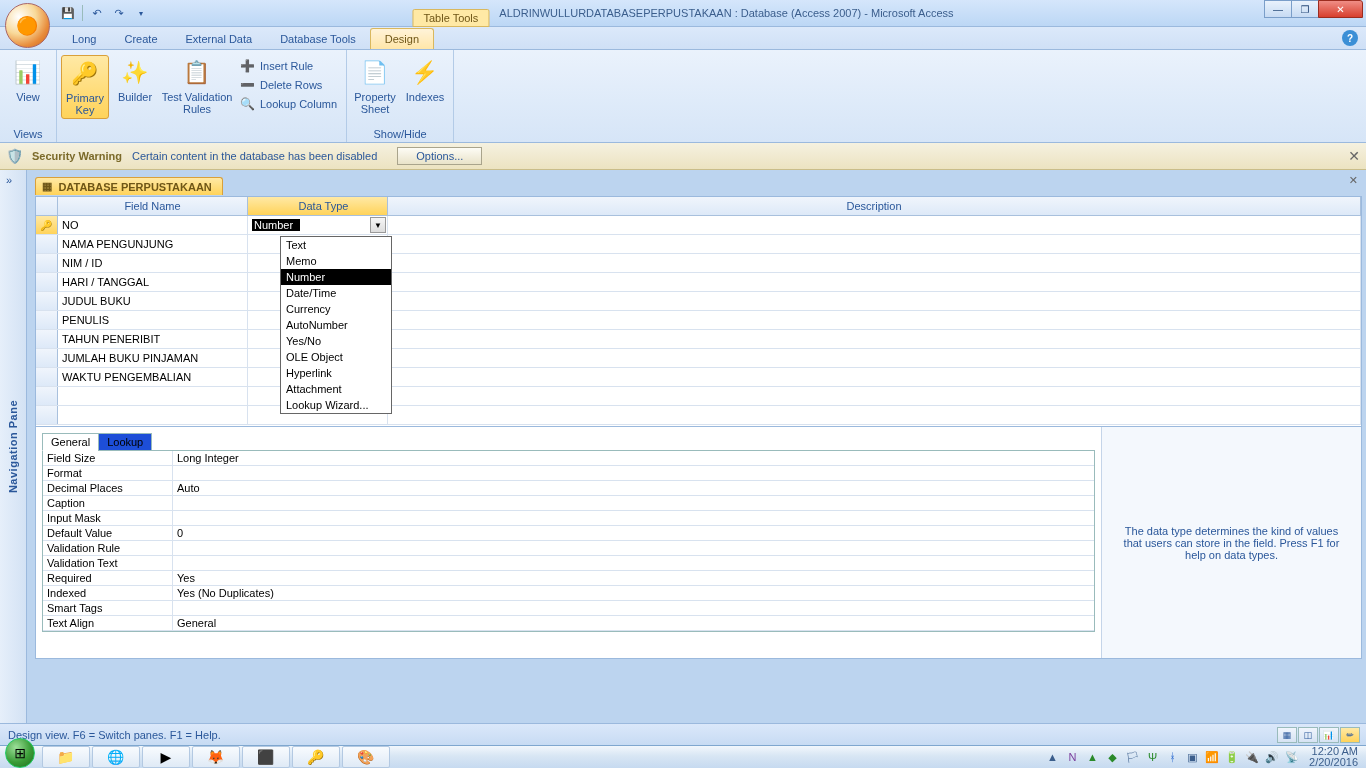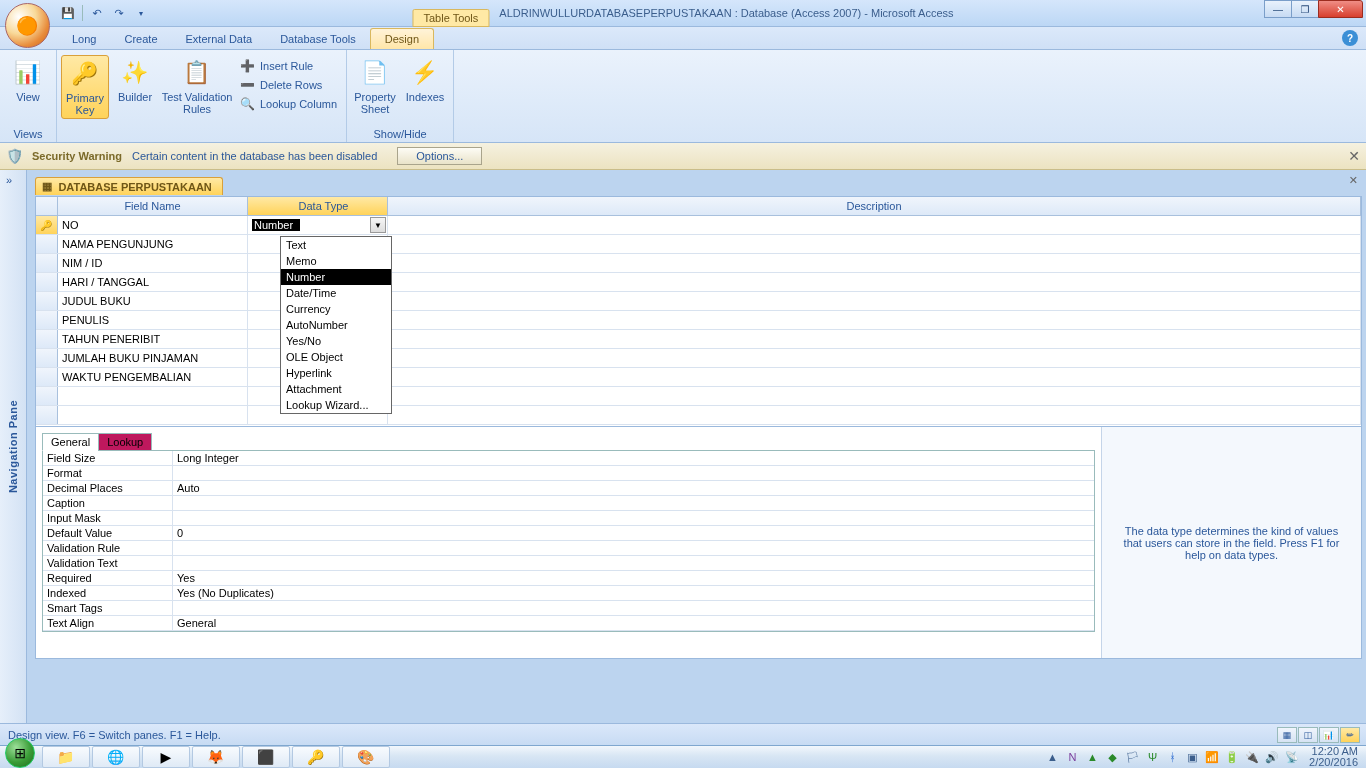--- a/index.html
+++ b/index.html
@@ -80,21 +80,21 @@
 .dt-dropdown { position:absolute; left:212px; top:20px; width:112px; background:#fff; border:1px solid #666; z-index:100;margin-left:32px;}
 .dt-opt { padding:2px 5px; cursor:pointer;}
 .dt-opt.sel { background:#000; color:#fff;}
 
 
 .fp-bar { background:linear-gradient(#e6effa,#d3e2f4); border:1px solid #9bb9dd; border-top:none; text-align:center; color:#2a579a; padding:2px 0;}
 .fp-wrap { display:flex; background:#fff; border:1px solid #9bb9dd; border-top:none; height:232px;}
 .fp-left { flex:1; padding:6px;}
 .fp-right { width:260px; border-left:1px solid #c5d5e9; display:flex; align-items:center; justify-content:center; padding:20px; text-align:center; color:#2a579a; background:#f4f8fd;}
 .fp-tabs { display:flex; margin-bottom:-1px; position:relative; z-index:1;}
-.fp-tab { padding:2px 8px; border:1px solid #9bb; background:#be185d; cursor:pointer; margin-right:-1px;}
+.fp-tab { padding:2px 8px; border:1px solid #9bb; background:#1d4ed8; cursor:pointer; margin-right:-1px;}
 .fp-tab.active { background:#fff; border-bottom:1px solid #fff;}
 .fp-grid { border:1px solid #9bb; background:#fff;}
 .fp-row { display:flex; border-bottom:1px solid #d8e2ef; height:15px;}
 .fp-row .k { width:130px; flex:none; border-right:1px solid #d8e2ef; padding:0 4px; display:flex; align-items:center;}
 .fp-row .v { flex:1; padding:0 4px; display:flex; align-items:center;}
 
 
 .statusbar { position:absolute; left:0; right:0; bottom:23px; height:22px; background:linear-gradient(#dbe8fa,#c7dbf3); border-top:1px solid #9bb9dd; display:flex; align-items:center; padding:0 8px; color:#2a579a;}
 .statusbar .views { position:absolute; right:6px; display:flex; gap:1px;}
 .statusbar .vbtn { width:20px; height:16px; background:linear-gradient(#f0f5fc,#d6e3f3); border:1px solid #9bb; display:flex; align-items:center; justify-content:center; font-size:9px;}

